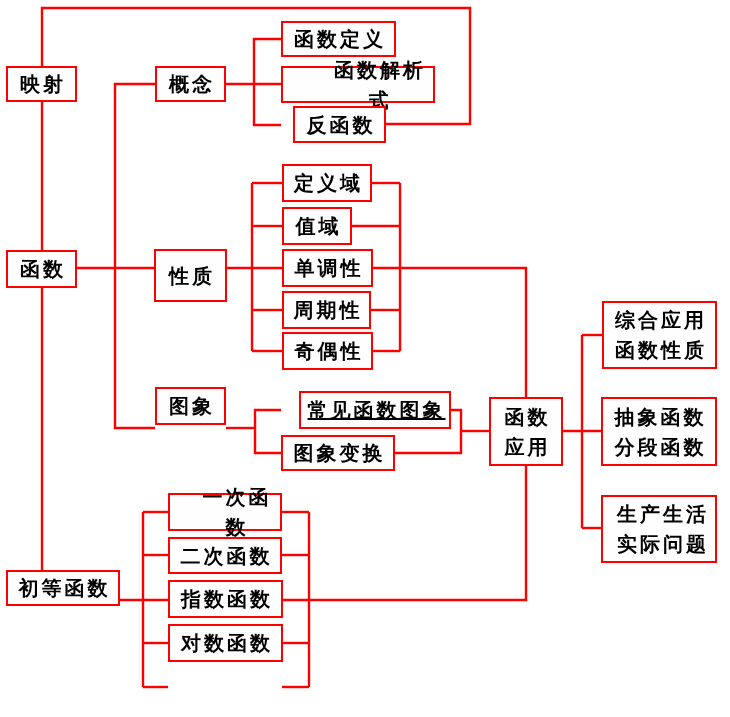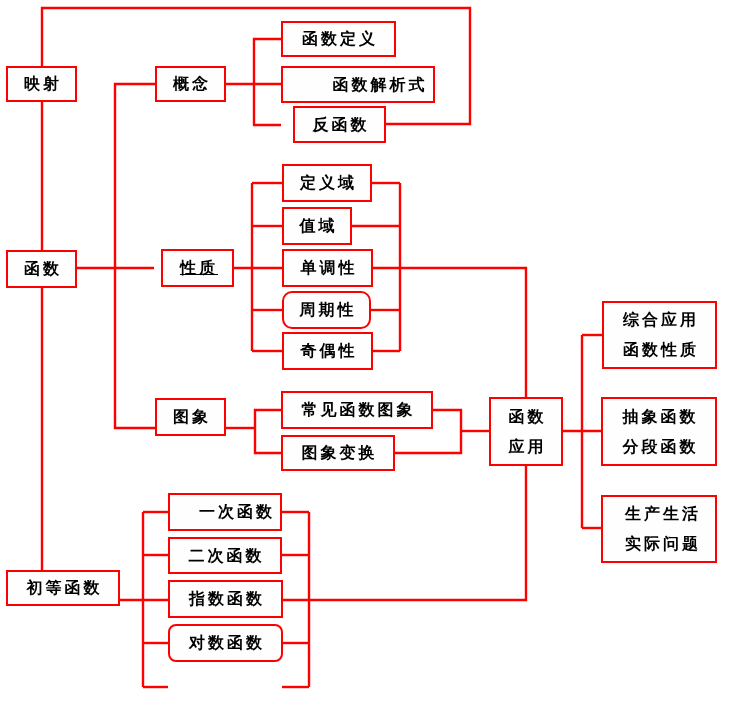--- a/index.html
+++ b/index.html
@@ -12,21 +12,21 @@
   }
   .wires{position:absolute;left:0;top:0;width:730px;height:717px;}
   .wires polyline{fill:none;stroke:#ff0000;stroke-width:2.4px;}
   .node{
     position:absolute;
     box-sizing:border-box;
     background:#fefefe;
     border:2.5px solid #ff0000;
     color:#000000;
     font-weight:bold;
-    font-size:16px;
+    font-size:20px;
     letter-spacing:3px;
     display:flex;
     align-items:center;
     justify-content:center;
     text-align:center;
     white-space:pre-line;
     line-height:30px;
     padding-left:3px; 
   }
 </style>
@@ -90,38 +90,38 @@
 
   <div class="node" style="left:6px;top:66px;width:71px;height:36px;">映射</div>
   <div class="node" style="left:6px;top:250px;width:71px;height:38px;">函数</div>
   <div class="node" style="left:6px;top:570px;width:114px;height:36px;">初等函数</div>
 
   <div class="node" style="left:155px;top:66px;width:71px;height:36px;">概念</div>
   <div class="node" style="left:281px;top:21px;width:115px;height:36px;">函数定义</div>
   <div class="node" style="left:281px;top:66px;width:154px;height:37px;padding-left:44px;">函数解析式</div>
   <div class="node" style="left:281px;top:106px;width:93px;height:37px;margin-left:12px;">反函数</div>
 
-  <div class="node" style="left:161px;top:249px;width:73px;height:38px;text-decoration:underline;">性质</div>
+  <div class="node" style="left:154px;top:249px;width:73px;height:53px;">性质</div>
   <div class="node" style="left:282px;top:164px;width:90px;height:38px;">定义域</div>
   <div class="node" style="left:282px;top:207px;width:70px;height:38px;">值域</div>
   <div class="node" style="left:282px;top:249px;width:91px;height:38px;">单调性</div>
-  <div class="node" style="left:282px;top:291px;width:89px;height:38px;border-radius:10px;">周期性</div>
+  <div class="node" style="left:282px;top:291px;width:89px;height:38px;">周期性</div>
   <div class="node" style="left:282px;top:332px;width:91px;height:38px;">奇偶性</div>
 
-  <div class="node" style="left:155px;top:398px;width:71px;height:38px;">图象</div>
-  <div class="node" style="left:281px;top:391px;width:152px;height:38px;">常见函数图象</div>
+  <div class="node" style="left:155px;top:387px;width:71px;height:38px;">图象</div>
+  <div class="node" style="left:299px;top:391px;width:152px;height:38px;text-decoration:underline;">常见函数图象</div>
   <div class="node" style="left:281px;top:435px;width:114px;height:36px;">图象变换</div>
 
   <div class="node" style="left:489px;top:397px;width:74px;height:69px;">函数
 应用</div>
   <div class="node" style="left:602px;top:301px;width:115px;height:68px;">综合应用
 函数性质</div>
   <div class="node" style="left:601px;top:397px;width:116px;height:69px;">抽象函数
 分段函数</div>
   <div class="node" style="left:601px;top:495px;width:116px;height:68px;padding-left:8px;">生产生活
 实际问题</div>
 
   <div class="node" style="left:168px;top:493px;width:114px;height:38px;padding-left:24px;">一次函数</div>
   <div class="node" style="left:168px;top:537px;width:114px;height:37px;">二次函数</div>
   <div class="node" style="left:168px;top:580px;width:115px;height:38px;">指数函数</div>
-  <div class="node" style="left:168px;top:624px;width:115px;height:38px;border-radius:8px;">对数函数</div>
+  <div class="node" style="left:168px;top:624px;width:115px;height:38px;">对数函数</div>
 
 </div>
 
 </body></html>

